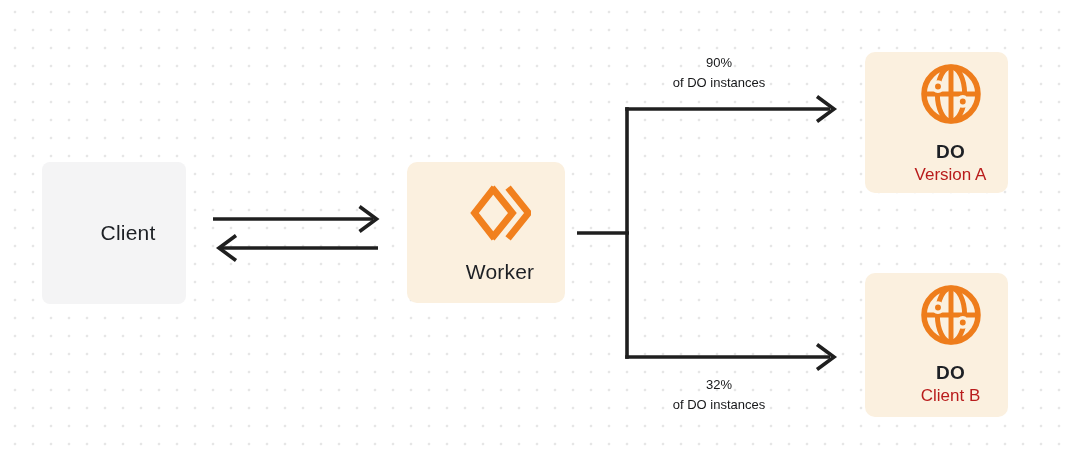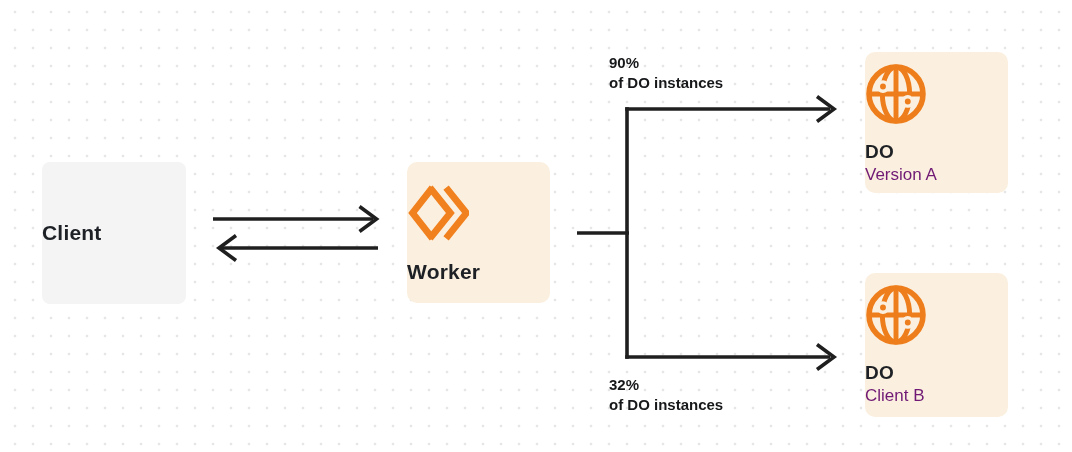--- a/index.html
+++ b/index.html
@@ -16,66 +16,68 @@
     background-image: radial-gradient(circle, #e6e6e6 1.5px, transparent 1.6px);
     background-size: 18px 18px;
     background-position: 6px 3px;
     overflow: hidden;
   }
   .node {
     position: absolute;
     border-radius: 10px;
     display: flex;
     flex-direction: column;
+    align-items: center;
     box-sizing: border-box;
+    padding-left: 28px;
   }
   .node-client {
     left: 42px; top: 162px;
     width: 144px; height: 142px;
     background: #f4f4f5;
     border-radius: 8px;
     justify-content: center;
   }
   .node-worker {
     left: 407px; top: 162px;
-    width: 143px; height: 141px;
+    width: 158px; height: 141px;
     background: #fbf0df;
     padding-top: 20px;
   }
   .node-do-a {
     left: 865px; top: 52px;
     width: 143px; height: 141px;
     background: #fbf0df;
     padding-top: 11px;
   }
   .node-do-b {
     left: 865px; top: 273px;
     width: 143px; height: 144px;
     background: #fbf0df;
     padding-top: 11px;
   }
   .node-label {
     font-size: 21px;
-    font-weight: 700;
+    font-weight: 400;
     color: #1d2025;
     letter-spacing: 0.2px;
   }
   .node-worker .node-label { margin-top: 16px; }
   .do-title {
     margin-top: 16px;
     font-size: 19px;
     font-weight: 700;
     color: #1d2025;
     letter-spacing: 0.3px;
   }
   .do-subtitle {
     margin-top: 2px;
     font-size: 17px;
     font-weight: 400;
-    color: #701a75;
+    color: #b91c1c;
   }
   .icon-box {
     width: 62px; height: 62px;
     display: block;
   }
   .worker-icon-color { color: #f1801e; }
   .globe-icon-color { color: #ee7d1c; }
   .edges-svg {
     position: absolute;
     left: 0; top: 0;
@@ -86,22 +88,23 @@
     stroke: #1f1f1f;
     stroke-width: 3.6;
     fill: none;
     stroke-linejoin: miter;
     stroke-linecap: butt;
   }
   .edge-label {
     position: absolute;
     left: 609px;
     width: 220px;
-    font-size: 15px;
-    font-weight: 700;
+    text-align: center;
+    font-size: 13px;
+    font-weight: 400;
     line-height: 19.5px;
     color: #17181a;
   }
   .edge-label-top { top: 53px; }
   .edge-label-bottom { top: 375px; }
 </style>
 </head>
 <body>
 
 <div class="canvas">

